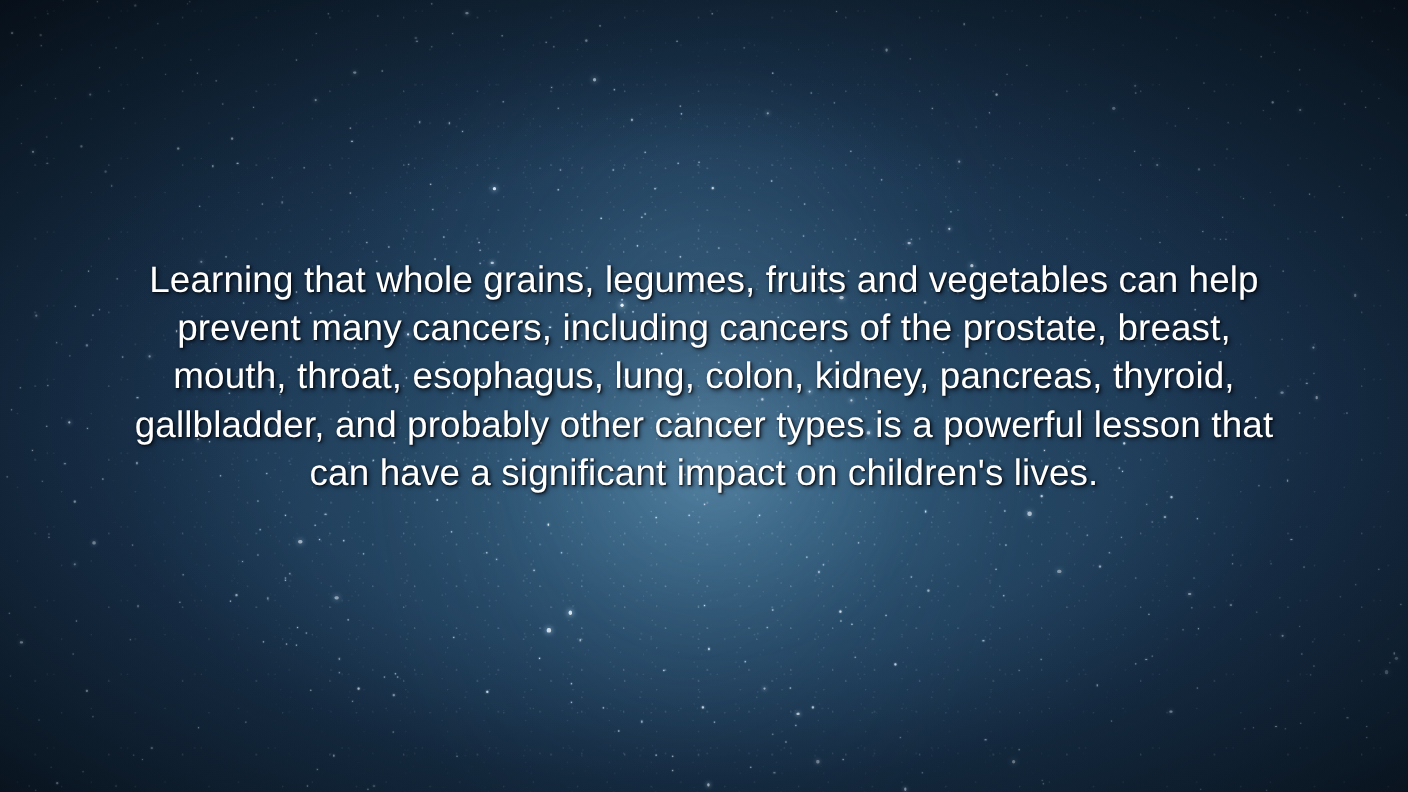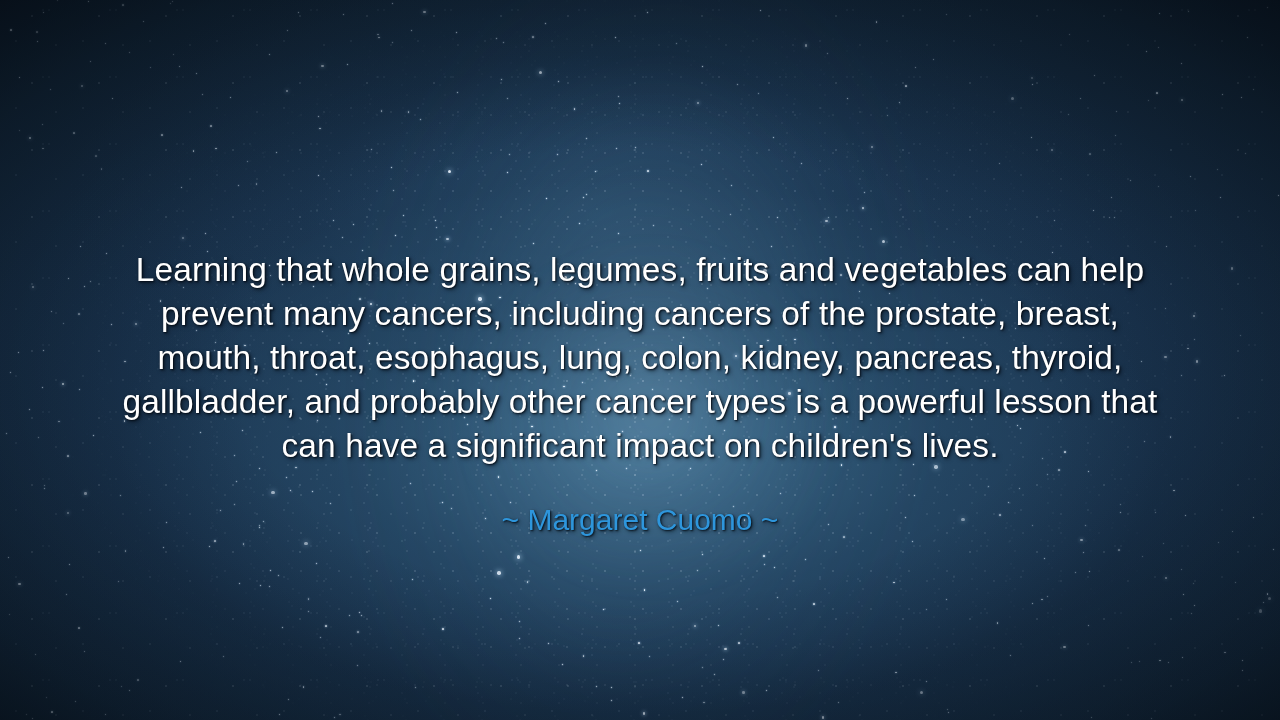--- a/index.html
+++ b/index.html
@@ -100,21 +100,21 @@
     position: absolute;
     left: 0;
     right: 0;
     top: 232px;
     display: flex;
     flex-direction: column;
     align-items: center;
   }
   .quote-text {
     width: 1046px;
-    margin: 16px;
+    margin: 1px;
     text-align: center;
     color: #ffffff;
     font-size: 33.5px;
     line-height: 44px;
     letter-spacing: 0.1px;
     text-shadow:
       1px 1px 2px rgba(3,10,18,0.95),
       2px 2px 4px rgba(3,10,18,0.55);
   }
   .quote-author {
@@ -663,16 +663,15 @@
       <i style="left:945.6px;top:598.7px;width:1.1px;height:1.1px;opacity:0.63;box-shadow:0 0 1.0px 0.5px rgba(195,228,255,0.39)"></i>
       <i style="left:26.3px;top:714.2px;width:1.1px;height:1.1px;opacity:0.34;box-shadow:0 0 1.0px 0.5px rgba(195,228,255,0.30)"></i>
       <i style="left:765.9px;top:690.2px;width:1.1px;height:1.1px;opacity:0.82;box-shadow:0 0 1.0px 0.5px rgba(195,228,255,0.43)"></i>
       <i style="left:321.7px;top:316.2px;width:1.1px;height:1.1px;opacity:0.81;box-shadow:0 0 1.0px 0.5px rgba(195,228,255,0.49)"></i>
     </div>
 
   <div class="sky-vignette"></div>
 
   <div class="quote-wrap">
     <p class="quote-text">Learning that whole grains, legumes, fruits and vegetables can help prevent many cancers, including cancers of the prostate, breast, mouth, throat, esophagus, lung, colon, kidney, pancreas, thyroid, gallbladder, and probably other cancer types is a powerful lesson that can have a significant impact on children's lives.</p>
-    <p class="quote-author">~ Margaret Cuomo ~</p>
   </div>
 
 </div>
 
 </body></html>

